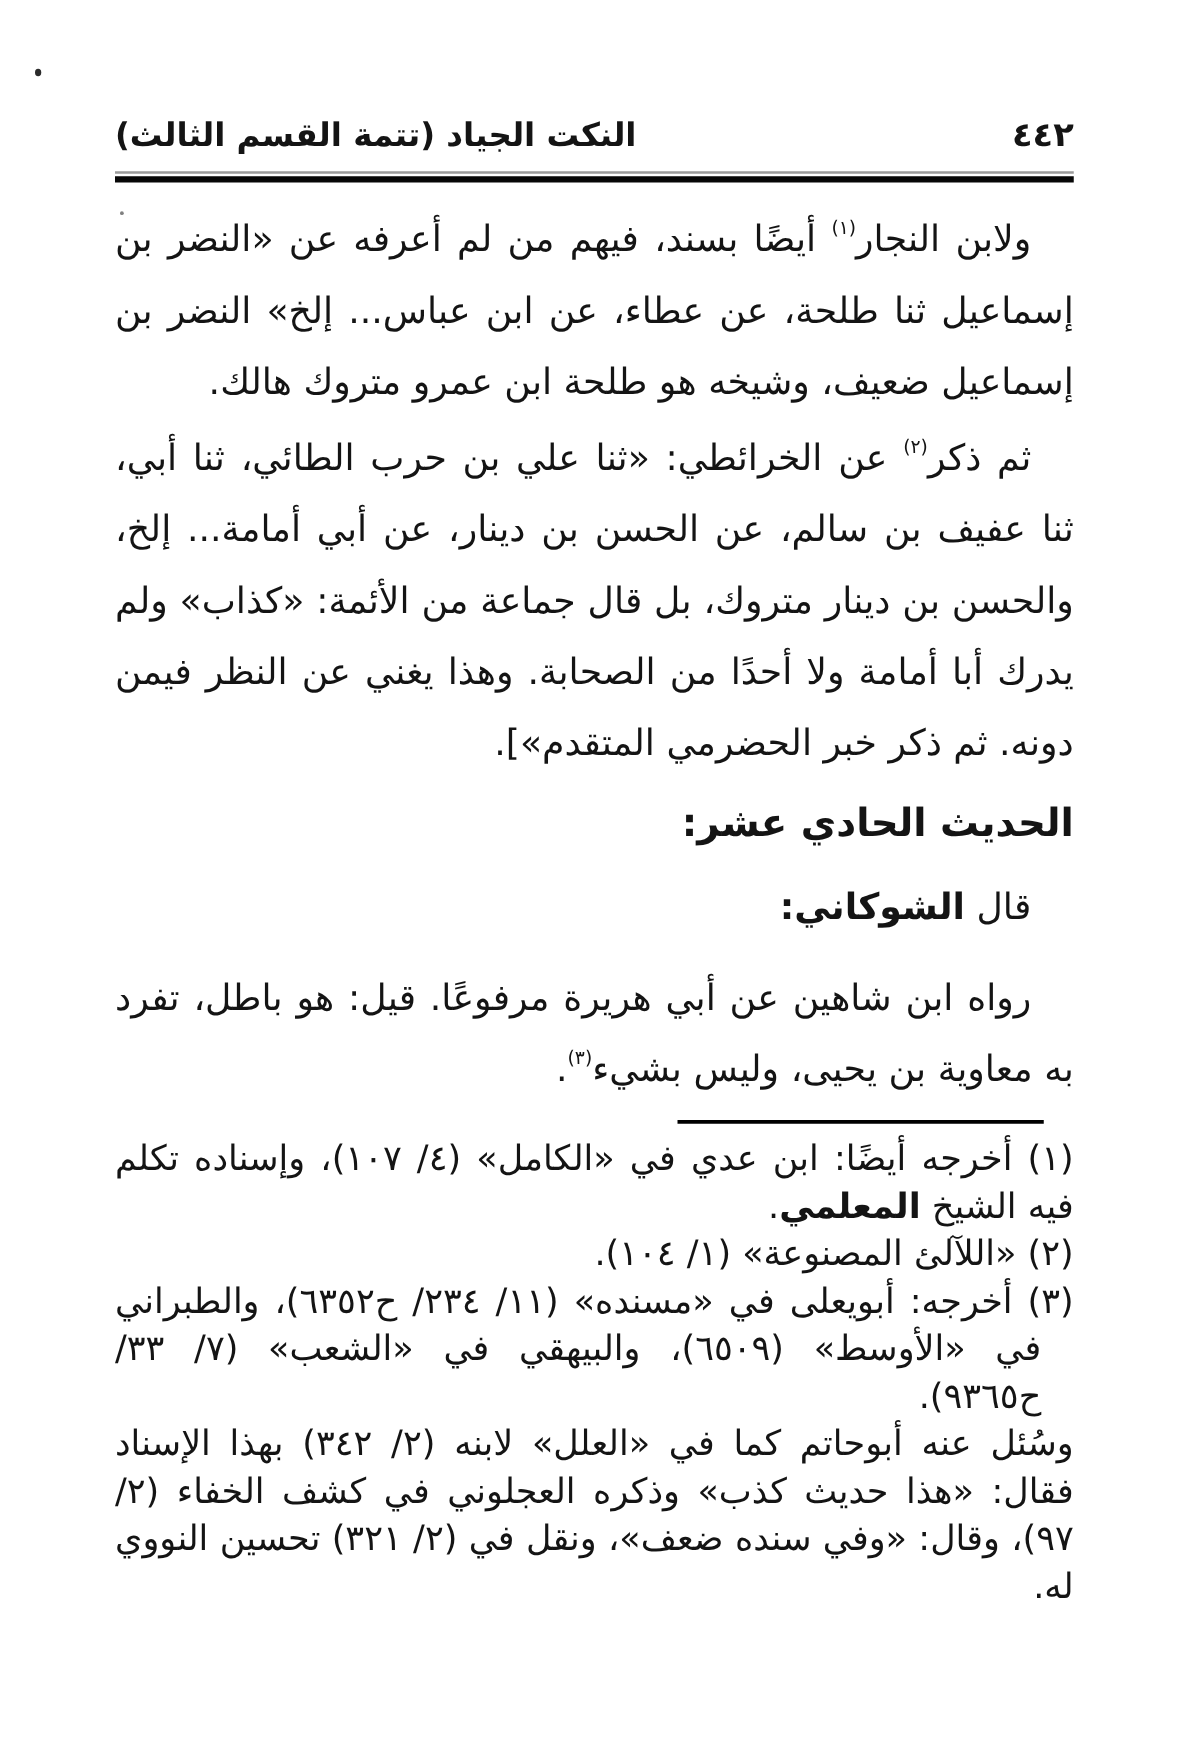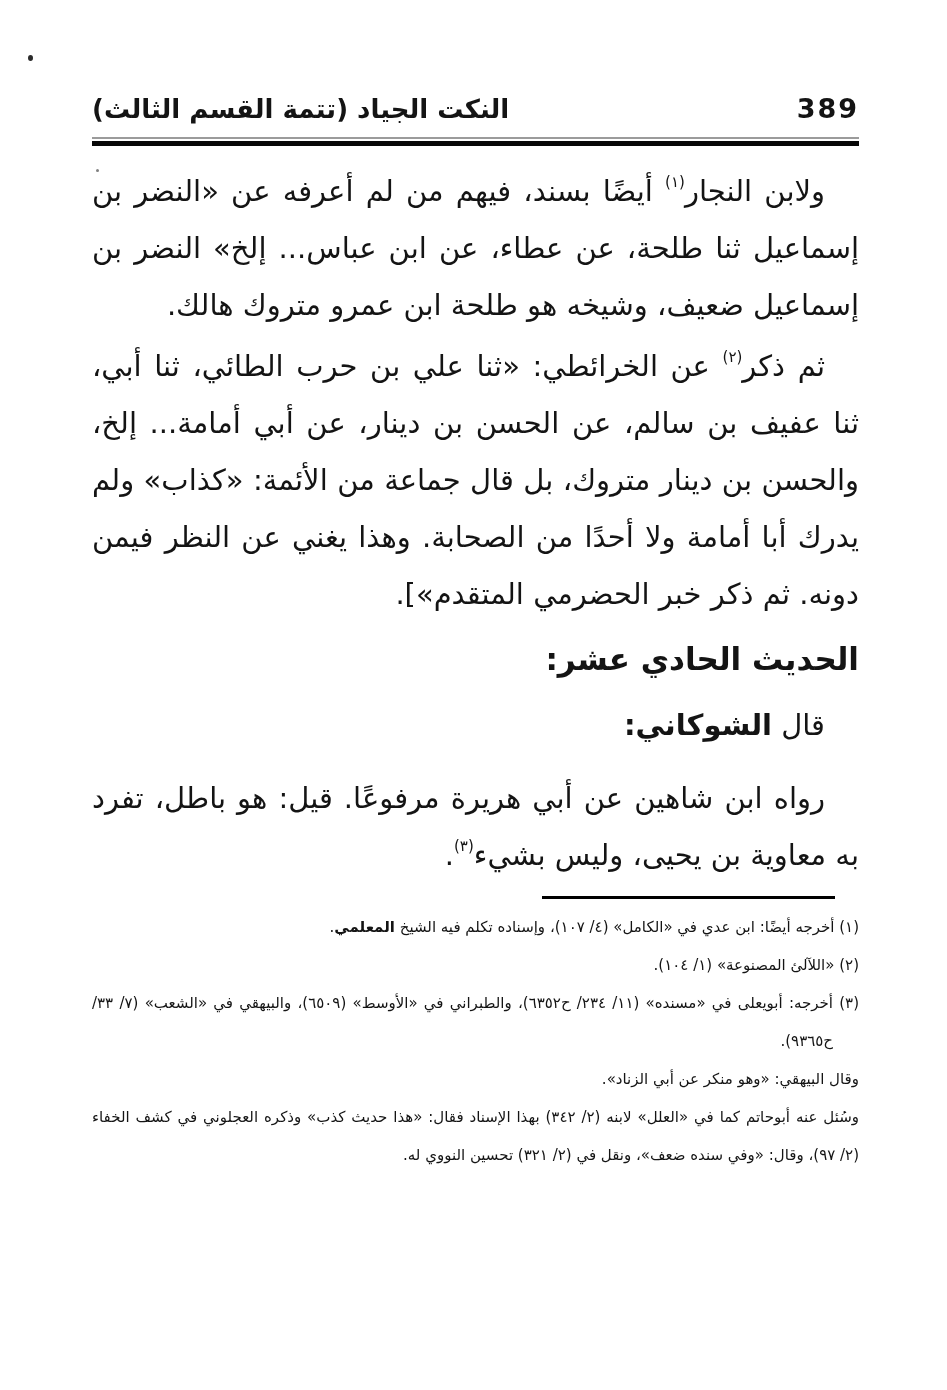--- a/index.html
+++ b/index.html
@@ -67,21 +67,21 @@
   
   .footnote-divider {
     width: 293px;
     height: 3px;
     background: #000;
     margin: 12px 24px 0 0;
   }
   .footnotes { margin-top: 9px; }
   .footnotes p {
     margin: 0;
-    font-size: 15px;
+    font-size: 28px;
     line-height: 38px;
     text-align: justify;
   }
   .footnotes .hang { padding-right: 26px; text-indent: -26px; }
   .footnotes .bold-name { font-weight: 900; }
 
   
   .speck { position: absolute; background: #2b2b2b; border-radius: 50%; }
   .speck-1 { left: 28px; top: 55px; width: 5px; height: 6px; }
   .speck-2 { left: 96px; top: 169px; width: 3px; height: 3px; opacity: .6; }
@@ -89,21 +89,21 @@
 </head>
 <body>
 
 <div class="page">
   <div class="speck speck-1"></div>
   <div class="speck speck-2"></div>
 
   <div class="content">
 
     <div class="page-header">
-      <div class="page-number">389</div>
+      <div class="page-number">٤٤٢</div>
       <div class="book-title">النكت الجياد (تتمة القسم الثالث)</div>
     </div>
 
     <div class="header-divider">
       <div class="thin"></div>
       <div class="thick"></div>
     </div>
 
     <div class="body-text">
 
@@ -124,21 +124,20 @@
 
     <div class="footnotes">
 
       <p><span>(١) أخرجه أيضًا: ابن عدي في «الكامل» (٤/ ١٠٧)، وإسناده تكلم فيه الشيخ </span><span class="bold-name">المعلمي</span><span>.</span></p>
 
       <p>(٢) «اللآلئ المصنوعة» (١/ ١٠٤).</p>
 
       <p class="hang">(٣) أخرجه: أبويعلى في «مسنده» (١١/ ٢٣٤/ ح٦٣٥٢)، والطبراني في «الأوسط» (٦٥٠٩)، والبيهقي في «الشعب» (٧/ ٣٣/ ح٩٣٦٥).</p>
 
 
-      <p>وقال البيهقي: «وهو منكر عن أبي الزناد».</p>
 
 
       <p>وسُئل عنه أبوحاتم كما في «العلل» لابنه (٢/ ٣٤٢) بهذا الإسناد فقال: «هذا حديث كذب» وذكره العجلوني في كشف الخفاء (٢/ ٩٧)، وقال: «وفي سنده ضعف»، ونقل في (٢/ ٣٢١) تحسين النووي له.</p>
 
     </div>
 
   </div>
 </div>
 
 </body></html>

